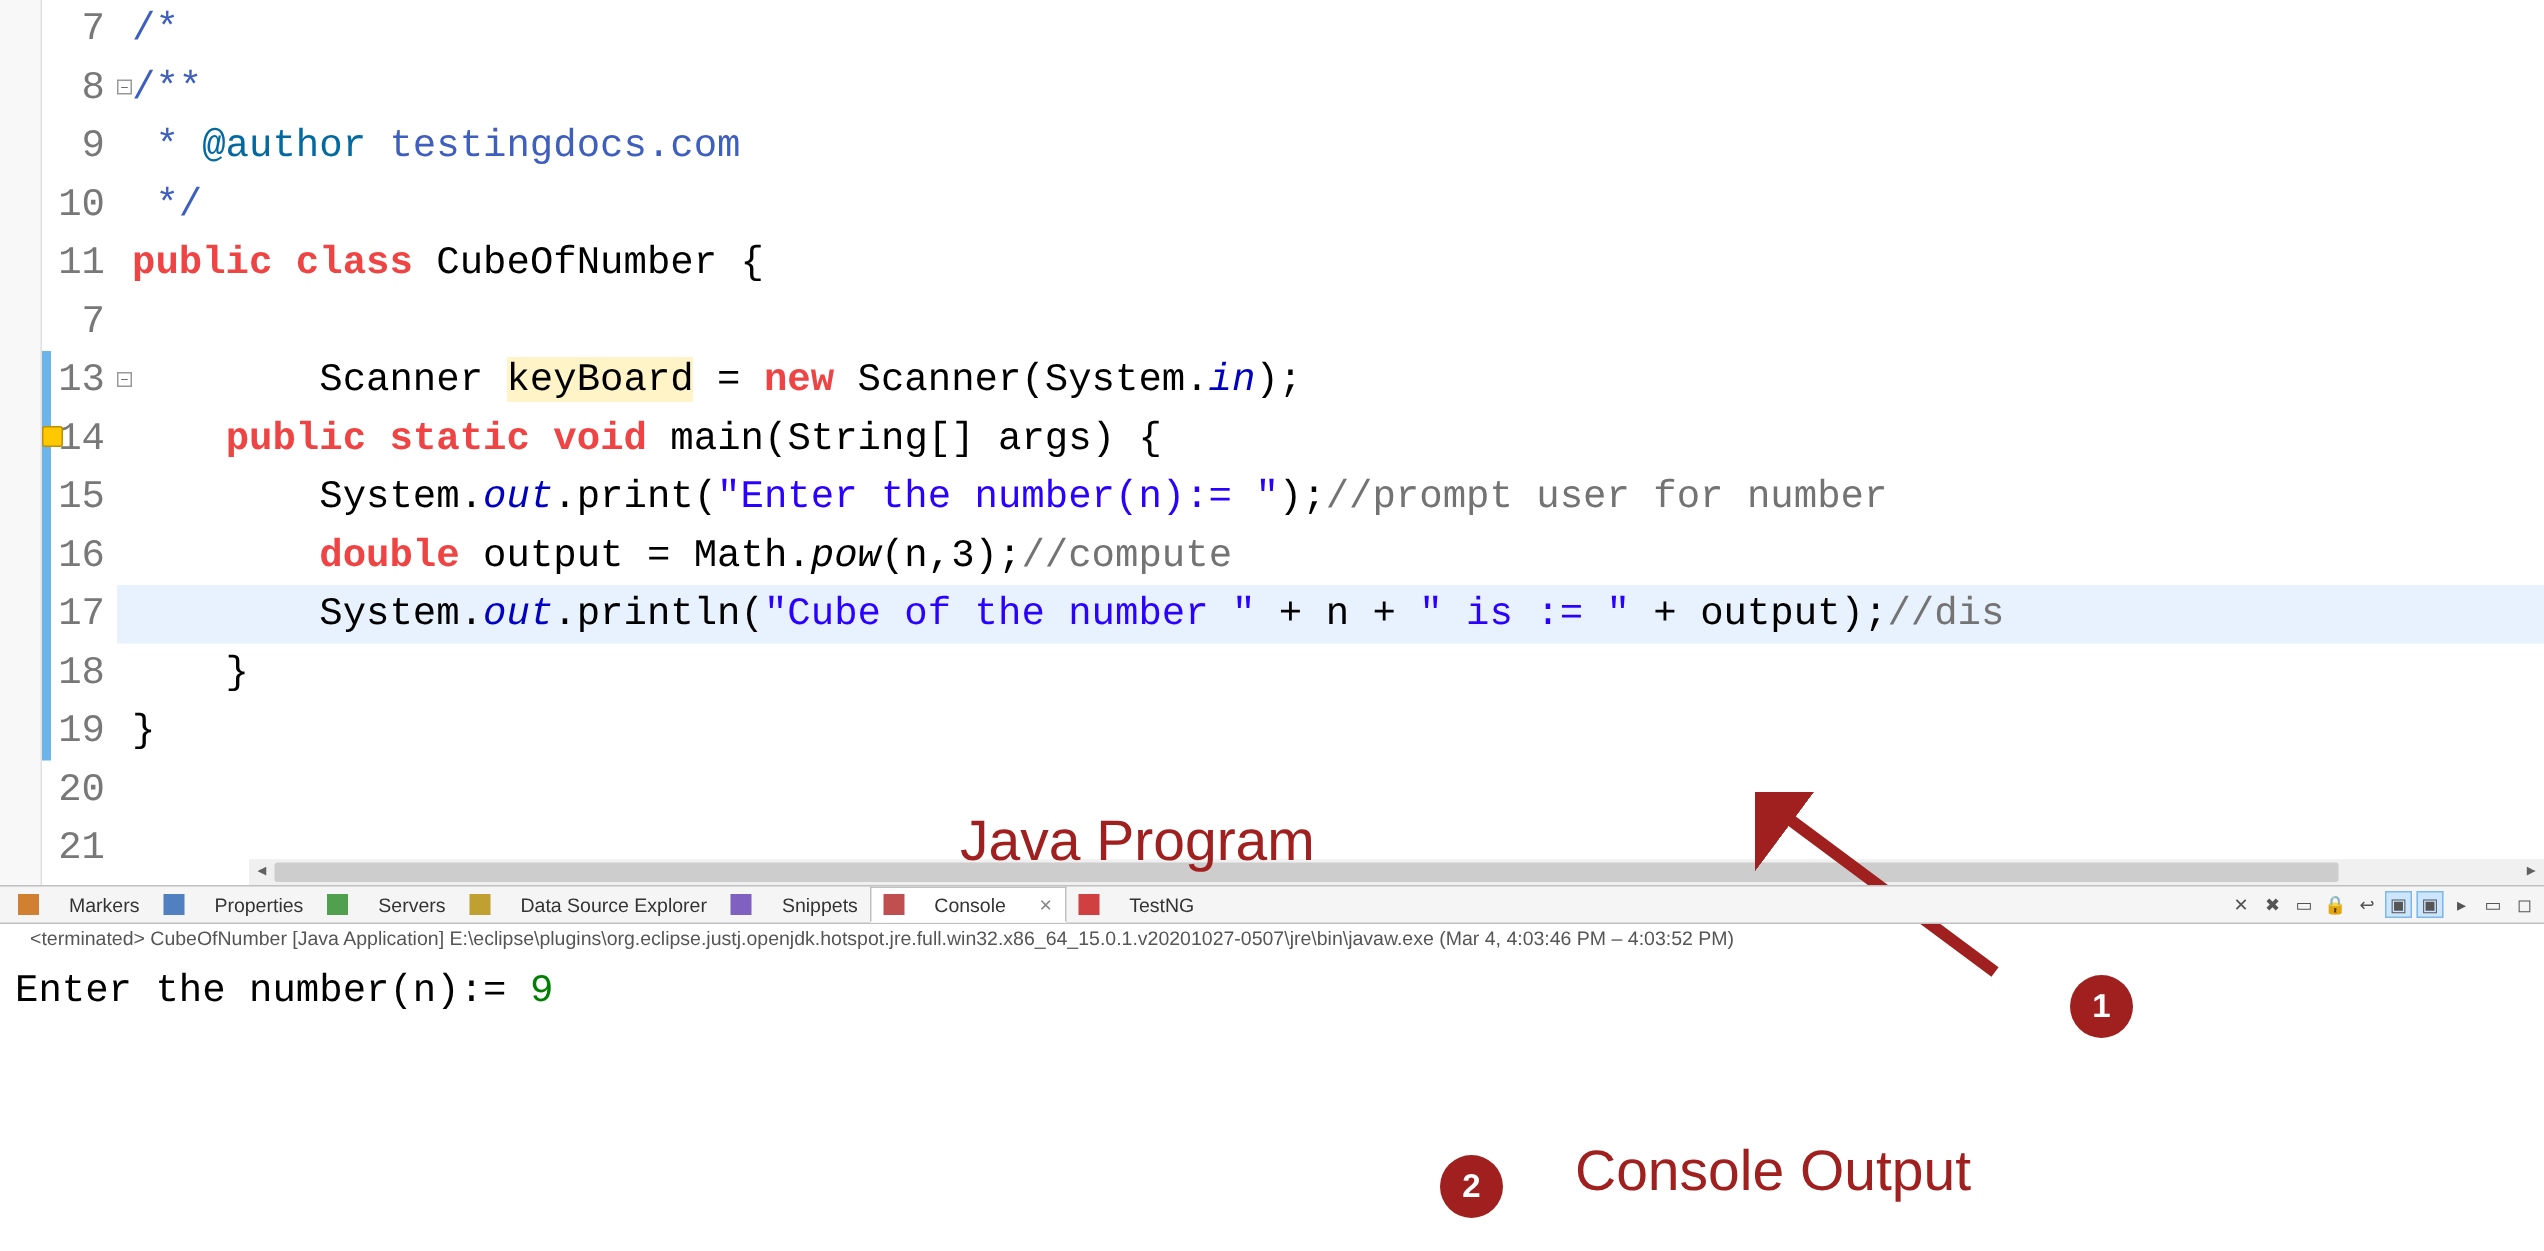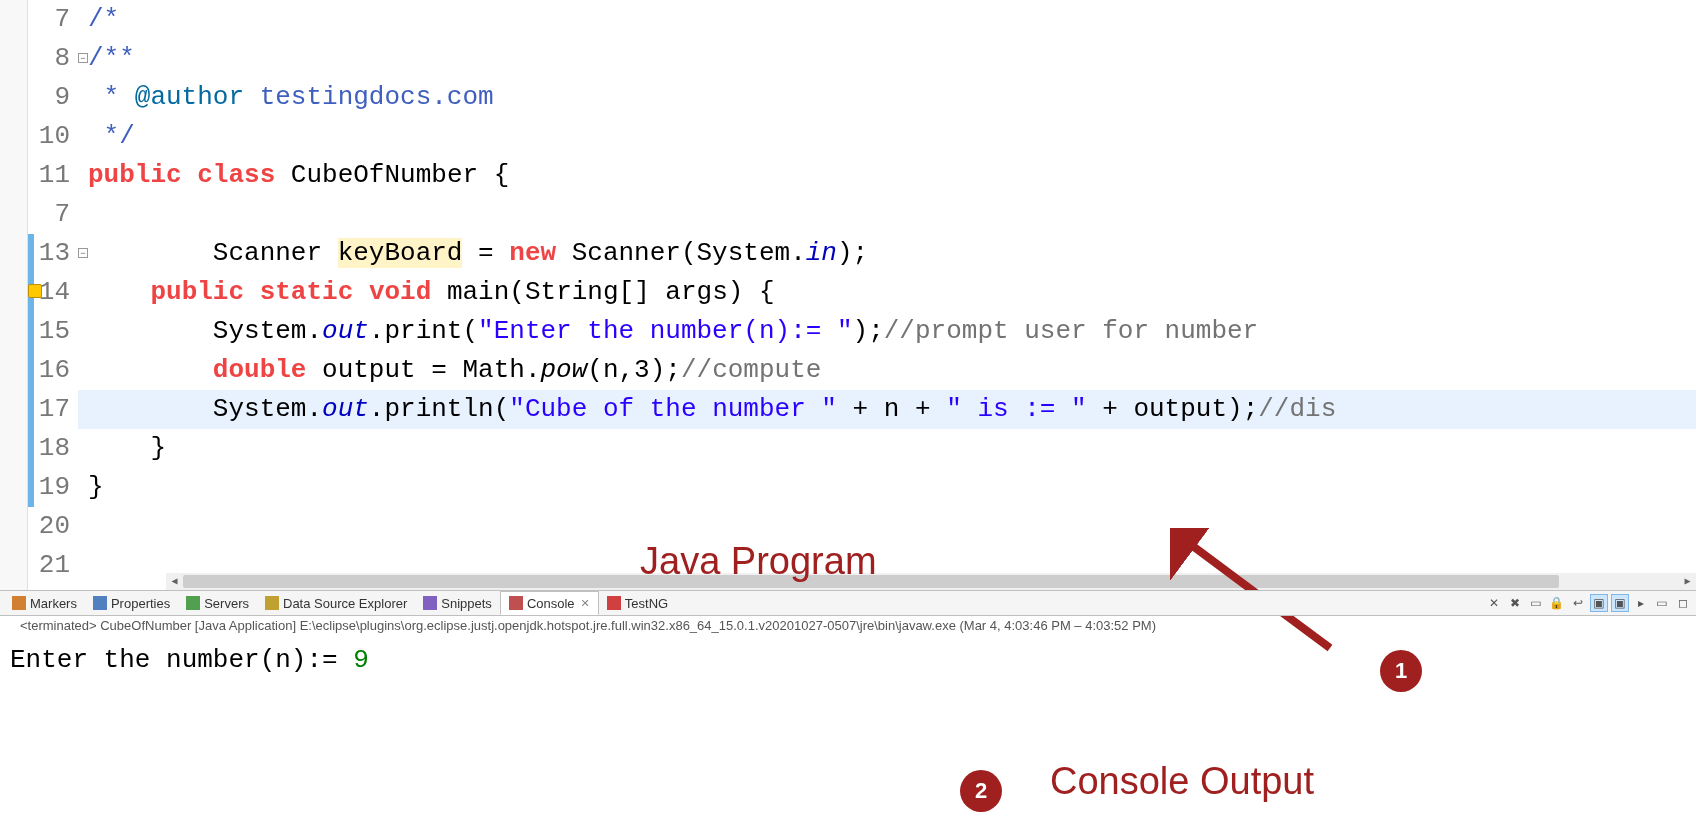--- a/index.html
+++ b/index.html
@@ -160,21 +160,21 @@
       padding-left: 4px;
       position: relative;
     }
     .tab {
       display: flex;
       align-items: center;
       padding: 0 8px;
       height: 24px;
       cursor: pointer;
       color: #333;
-      gap: 4px;
+      gap: 20px;
       justify-content: flex-end;
     }
     .tab.active {
       background: #fff;
       border: 1px solid #c0c0c0;
       border-bottom: 1px solid #fff;
     }
     .tab-icon {
       width: 14px;
       height: 14px;

